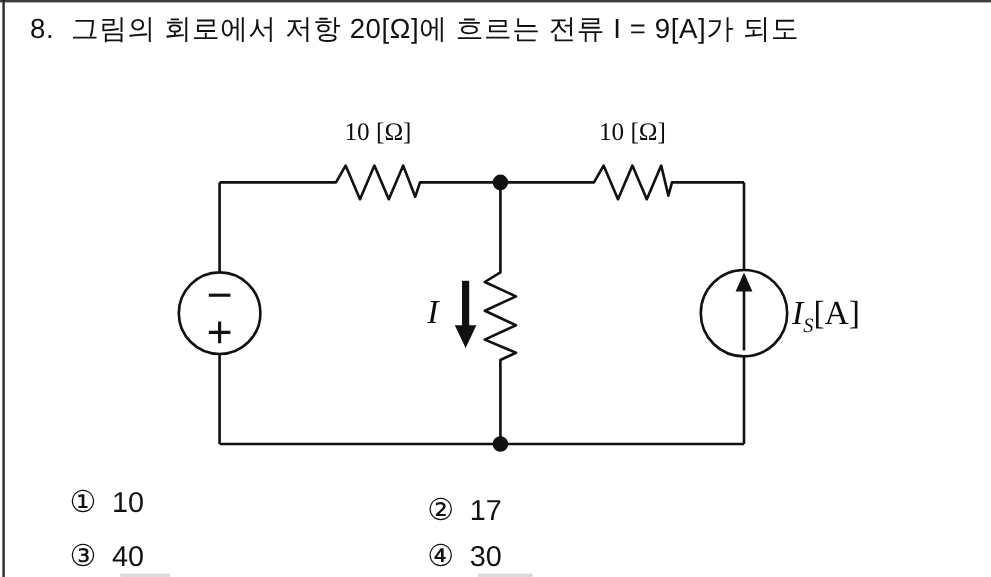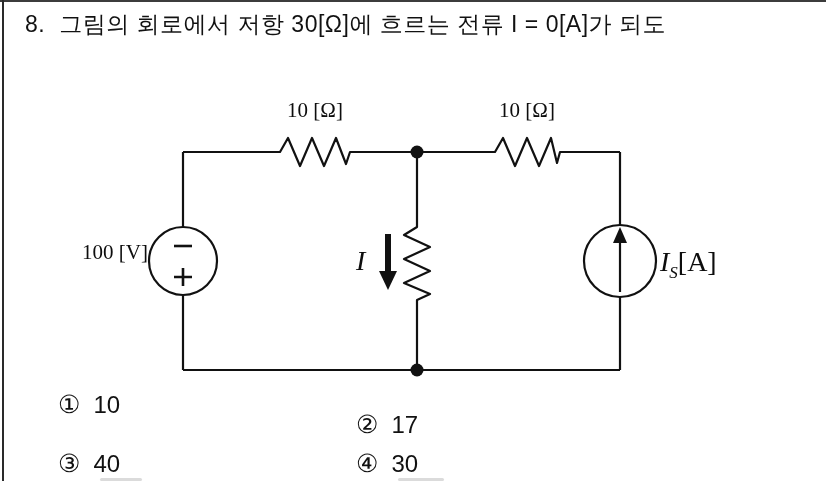--- a/index.html
+++ b/index.html
@@ -18,36 +18,36 @@
   .lbl-r10-left{left:265px;top:98px;width:100px;text-align:center;}
   .lbl-r10-right{left:477px;top:98px;width:100px;text-align:center;}
   .lbl-v100{left:58px;top:240px;width:90px;text-align:right;}
   .lbl-i{left:356px;top:245px;font-size:28px;font-style:italic;}
   .lbl-r20{left:448px;top:250px;}
   .lbl-is{left:660px;top:246px;font-size:28px;}
   .lbl-is .ital{font-style:italic;}
   .lbl-is sub{font-size:17px;line-height:0;font-style:italic;}
   .choice{position:absolute;font-size:24px;white-space:nowrap;}
   .choice .marker{font-size:25px;margin-right:13px;}
-  .c1{left:58px;top:390px;} .c2{left:356px;top:410px;}
+  .c1{left:58px;top:404px;} .c2{left:356px;top:410px;}
   .c3{left:58px;top:449px;} .c4{left:356px;top:449px;}
   .artifact{position:absolute;height:3px;background:#bdbdbd;opacity:.55;border-radius:2px;}
   .a1{left:100px;top:478px;width:42px;}
   .a2{left:398px;top:478px;width:46px;}
 </style>
 </head>
 <body>
 
 <div class="page">
 
   <div class="border-top"></div>
   <div class="border-left"></div>
 
   <div class="q-line1">
-    <span class="q-num">8.</span><span>그림의 회로에서 저항 30[Ω]에 흐르는 전류 I = 0[A]가 되도</span>
+    <span class="q-num">8.</span><span>그림의 회로에서 저항 20[Ω]에 흐르는 전류 I = 9[A]가 되도</span>
   </div>
 
   <svg class="circuit" viewBox="0 0 826 481" xmlns="http://www.w3.org/2000/svg">
 
     <path d="M183 152 H280 L288 138 L300 166 L312 138 L324 166 L336 138 L346 164 L350 152
              H495 L503 138 L515 166 L527 138 L539 166 L551 138 L557 163 L560 152 H620" fill="none" stroke="#111" stroke-width="2.2" stroke-linejoin="round"></path>
 
     <path d="M183 152 V227" fill="none" stroke="#111" stroke-width="2.2"></path>
     <path d="M183 295 V370" fill="none" stroke="#111" stroke-width="2.2"></path>
 
@@ -68,21 +68,20 @@
     <circle cx="620" cy="261" r="36" fill="none" stroke="#111" stroke-width="2.2"></circle>
     <path d="M620 292 V238" stroke="#111" stroke-width="2.2"></path>
     <polygon points="613,243 627,243 620,227" fill="#111"></polygon>
 
     <path d="M388 234 V273" stroke="#111" stroke-width="6"></path>
     <polygon points="379,271 397,271 388,290" fill="#111"></polygon>
   </svg>
 
   <div class="lbl lbl-r10-left">10 [Ω]</div>
   <div class="lbl lbl-r10-right">10 [Ω]</div>
-  <div class="lbl lbl-v100">100 [V]</div>
   <div class="lbl lbl-i">I</div>
   <div class="lbl lbl-is">
     <span class="ital">I</span><sub>S</sub><span>[A]</span>
   </div>
 
   <div class="choice c1">
     <span class="marker">①</span><span>10</span>
   </div>
   <div class="choice c2">
     <span class="marker">②</span><span>17</span>

